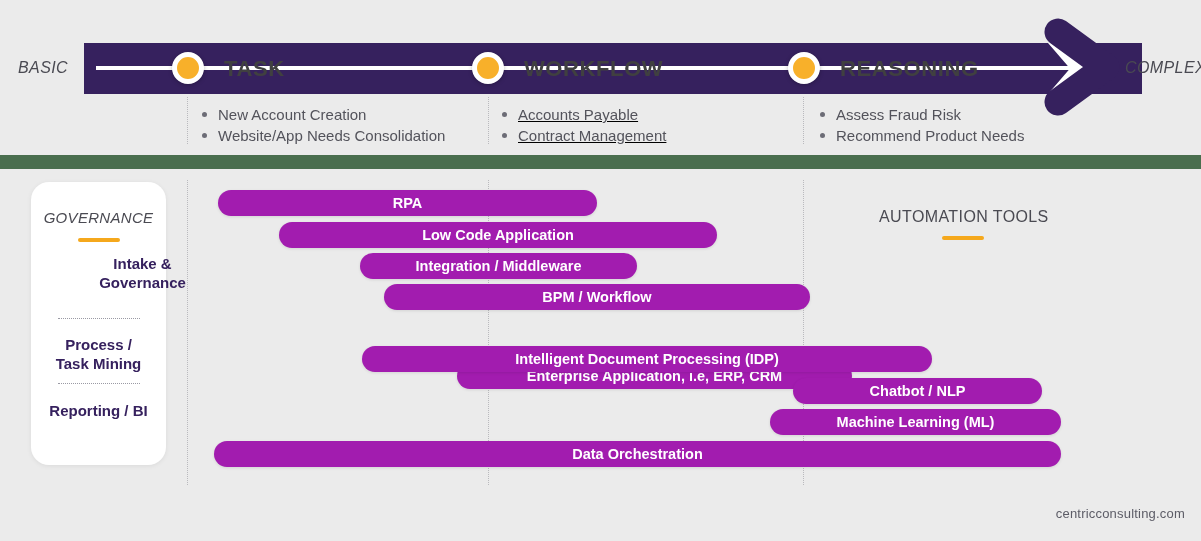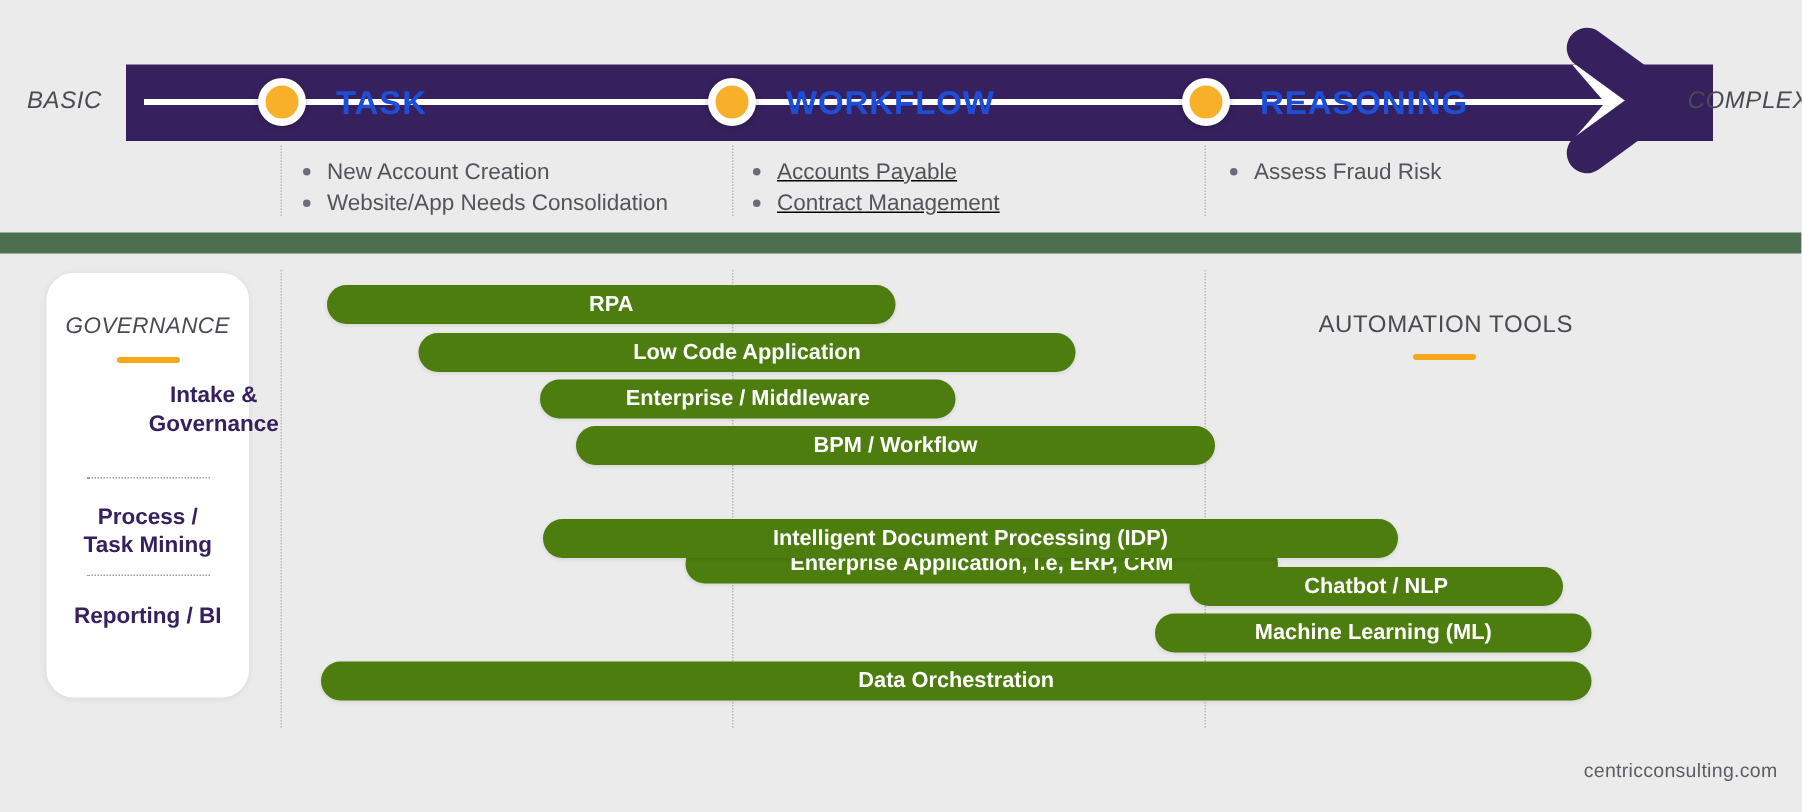--- a/index.html
+++ b/index.html
@@ -33,21 +33,21 @@
   .chev-outer{
     position:absolute;left:1030px;top:14px;width:106px;height:106px;
   }
   .stage-dot{
     position:absolute;width:32px;height:32px;border-radius:50%;
     background:#f8b02a;border:5px solid #ffffff;
     box-sizing:border-box;top:52px;
     box-shadow:0 1px 4px rgba(0,0,0,.25);
   }
   .stage-name{
-    position:absolute;top:56px;color:#1d4ed8;font-size:22px;font-weight:bold;
+    position:absolute;top:56px;color:#404040;font-size:22px;font-weight:bold;
     letter-spacing:.6px;white-space:nowrap;
   }
 
   
   .sep{
     position:absolute;top:97px;width:1px;height:47px;
     border-left:1px dotted #b9b9bd;
   }
   .bullets{position:absolute;top:104px;}
   .bullets li{
@@ -105,21 +105,21 @@
     color:#4a4a52;letter-spacing:.4px;white-space:nowrap;
   }
   .tools-rule{
     position:absolute;top:236px;width:42px;height:4px;
     background:#f5a81c;border-radius:2px;
   }
 
   
   .cap{
     position:absolute;height:26px;border-radius:13px;
-    background:#4d7c0f;color:#ffffff;
+    background:#a21caf;color:#ffffff;
     display:flex;align-items:center;justify-content:center;
     font-size:14.5px;font-weight:bold;white-space:nowrap;
     box-shadow:0 1px 3px rgba(0,0,0,.10);
   }
 
   .footer{
     position:absolute;right:16px;top:506px;
     font-size:13px;color:#5c5c66;letter-spacing:.2px;
   }
 </style>
@@ -161,20 +161,21 @@
         <li>Website/App Needs Consolidation</li>
       </ul>
       <div class="sep" style="left: 488px;"></div>
       <ul class="bullets" style="left: 500px; text-decoration: underline;">
         <li>Accounts Payable</li>
         <li>Contract Management</li>
       </ul>
       <div class="sep" style="left: 803px;"></div>
       <ul class="bullets" style="left: 818px;">
         <li>Assess Fraud Risk</li>
+        <li>Recommend Product Needs</li>
       </ul>
     </div>
 
   <div class="green-band"></div>
 
   <div class="gov-card">
     <div class="gov-title">GOVERNANCE</div>
     <div class="gov-rule"></div>
     <div class="gov-item i0">Intake &amp;<br>Governance</div>
     <div class="gov-dots d0"></div>
@@ -186,21 +187,21 @@
   <div class="tool-sep" style="left:187px"></div>
   <div class="tool-sep" style="left:488px"></div>
   <div class="tool-sep" style="left:803px"></div>
 
   <div class="tools-title" style="left:879px">AUTOMATION TOOLS</div>
   <div class="tools-rule" style="left:942px"></div>
 
   <div id="bars-layer">
       <div class="cap" style="left: 218px; top: 190px; width: 379px;">RPA</div>
       <div class="cap" style="left: 279px; top: 222px; width: 438px;">Low Code Application</div>
-      <div class="cap" style="left: 360px; top: 253px; width: 277px;">Enterprise / Middleware</div>
+      <div class="cap" style="left: 360px; top: 253px; width: 277px;">Integration / Middleware</div>
       <div class="cap" style="left: 384px; top: 284px; width: 426px;">BPM / Workflow</div>
       <div class="cap" style="left: 457px; top: 315px; width: 395px; margin-top: 48px;">Enterprise Application, i.e, ERP, CRM</div>
       <div class="cap" style="left: 362px; top: 346px; width: 570px; text-align: right;">Intelligent Document Processing (IDP)</div>
       <div class="cap" style="left: 793px; top: 378px; width: 249px;">Chatbot / NLP</div>
       <div class="cap" style="left: 770px; top: 409px; width: 291px;">Machine Learning (ML)</div>
       <div class="cap" style="left: 214px; top: 441px; width: 847px;">Data Orchestration</div>
     </div>
 
   <div class="footer">centricconsulting.com</div>
 </div>

